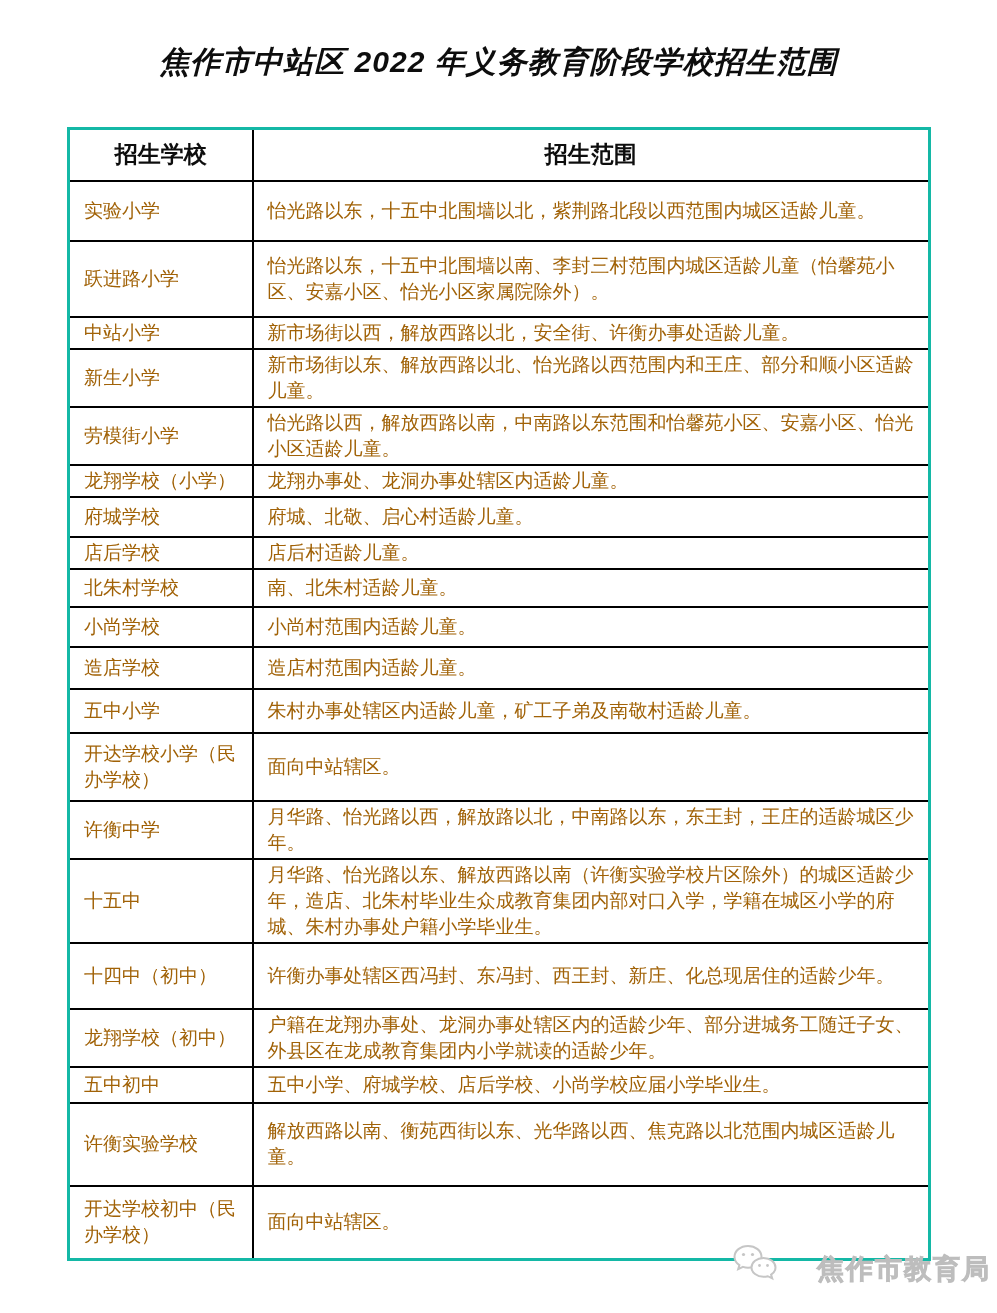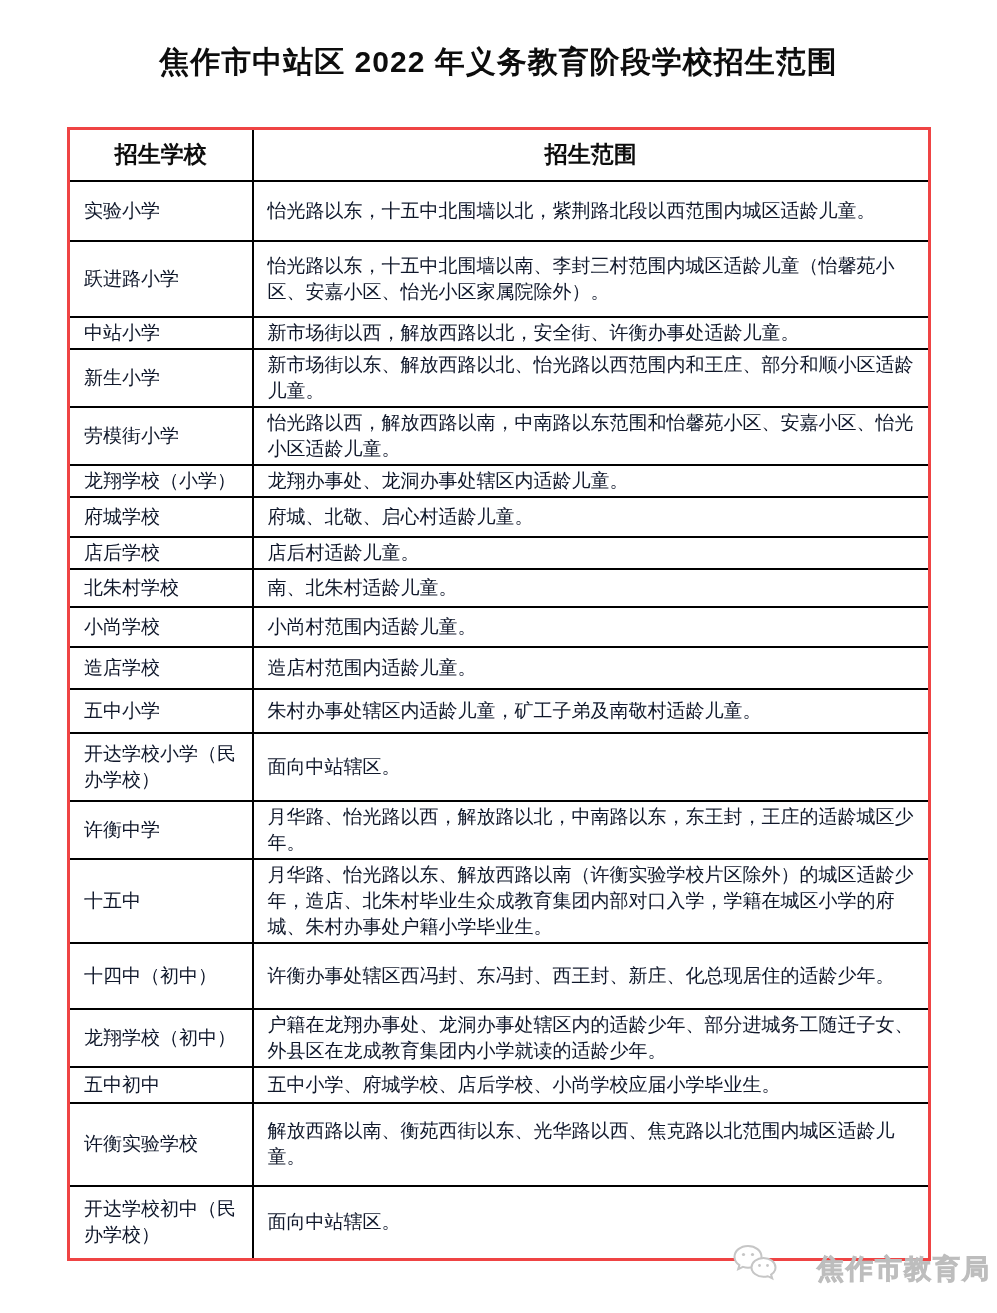--- a/index.html
+++ b/index.html
@@ -12,49 +12,50 @@
     overflow:hidden;
   }
   .title {
     padding-top:42px;
     text-align:center;
     font-family:"Liberation Sans", sans-serif;
     font-weight:700;
     font-size:30px;
     color:#0d0d0d;
     letter-spacing:1px;
+    font-style:italic;
   }
   table.enroll {
     position:absolute;
     left:67px; top:127px;
     width:864px;
     border-collapse:collapse;
     table-layout:fixed;
-    border:3px solid #ef4444;
+    border:3px solid #14b8a6;
     padding-left:8px;
   }
   table.enroll th, table.enroll td {
     border:2px solid #000;
     vertical-align:middle;
     box-sizing:border-box;
   }
   th {
     font-family:"Liberation Sans", sans-serif;
     font-weight:700;
     font-size:23px;
     color:#0d0d0d;
     text-align:center;
     height:52px;
   }
   col.c1 { width:184px; }
   td {
     font-size:19px;
     line-height:26px;
     padding:2px 12px 2px 14px;
-    color:#0f172a;
+    color:#a16207;
   }
   td.school { padding-right:4px; }
   td.range  { padding-right:10px;margin-top:44px; }
   .watermark {
     position:absolute;
     right:6px; bottom:18px;
     display:flex; align-items:center;
     font-family:"Liberation Sans", sans-serif;
     font-weight:700;
     font-size:27px;

